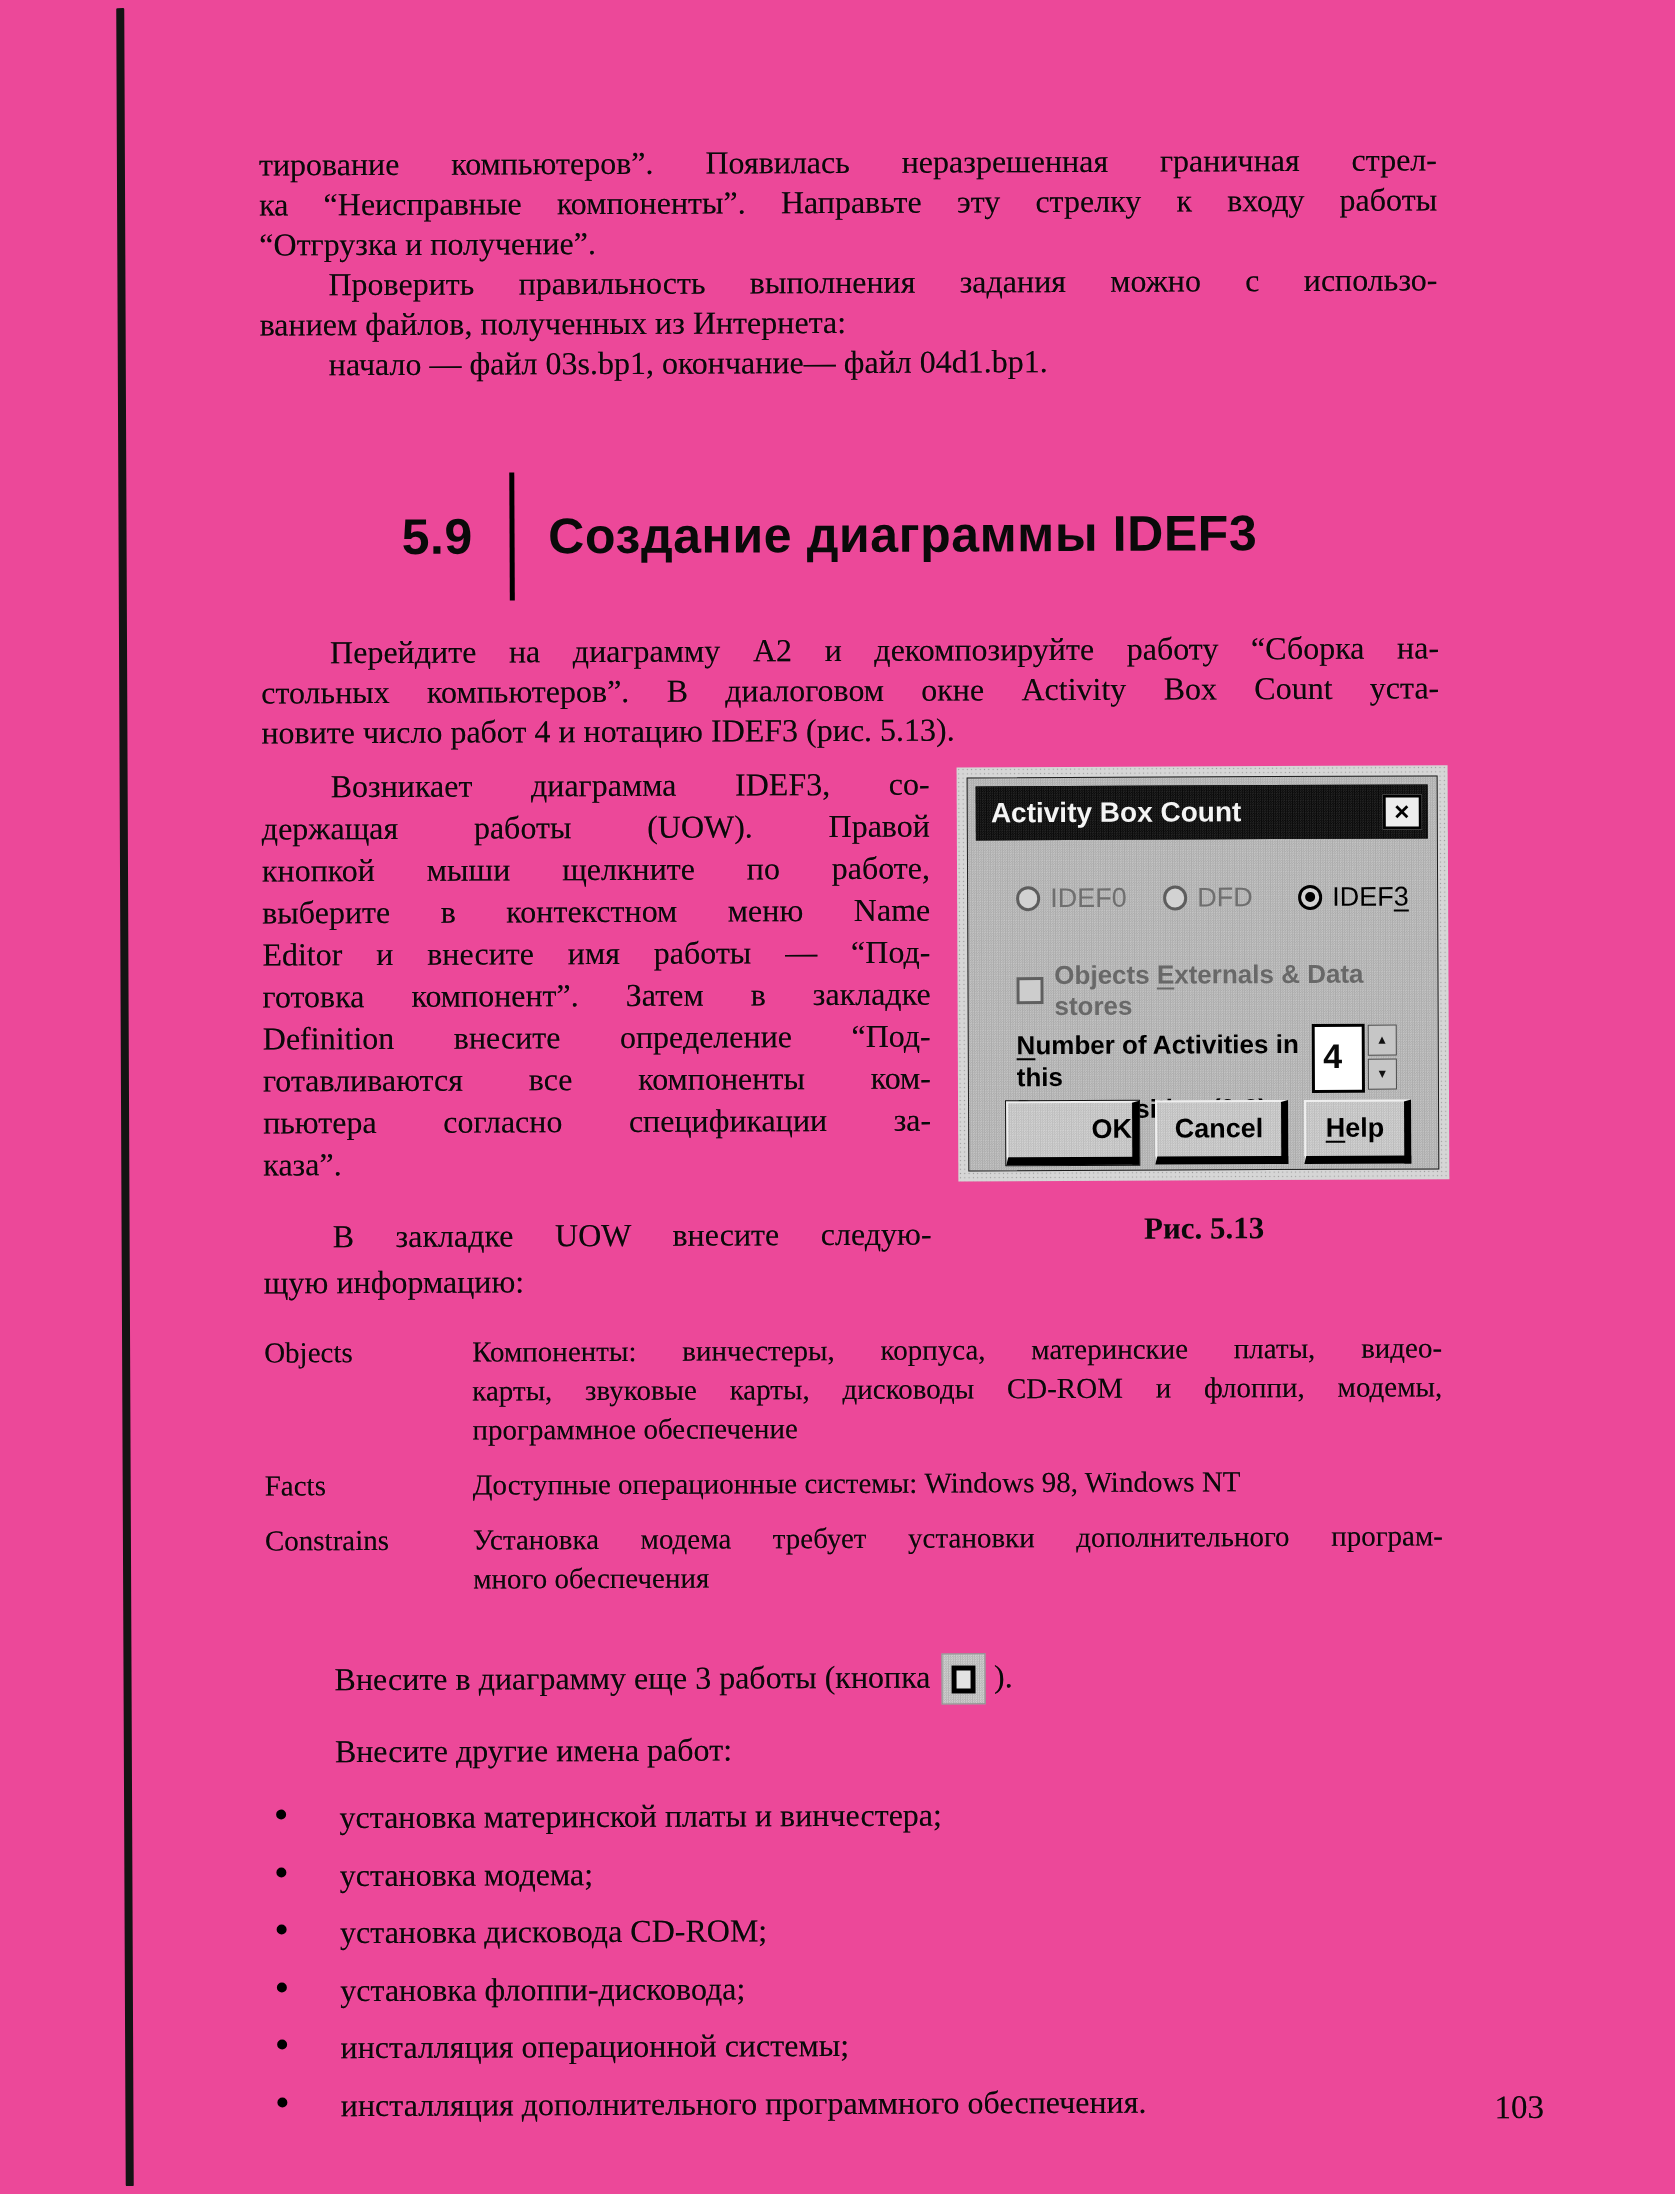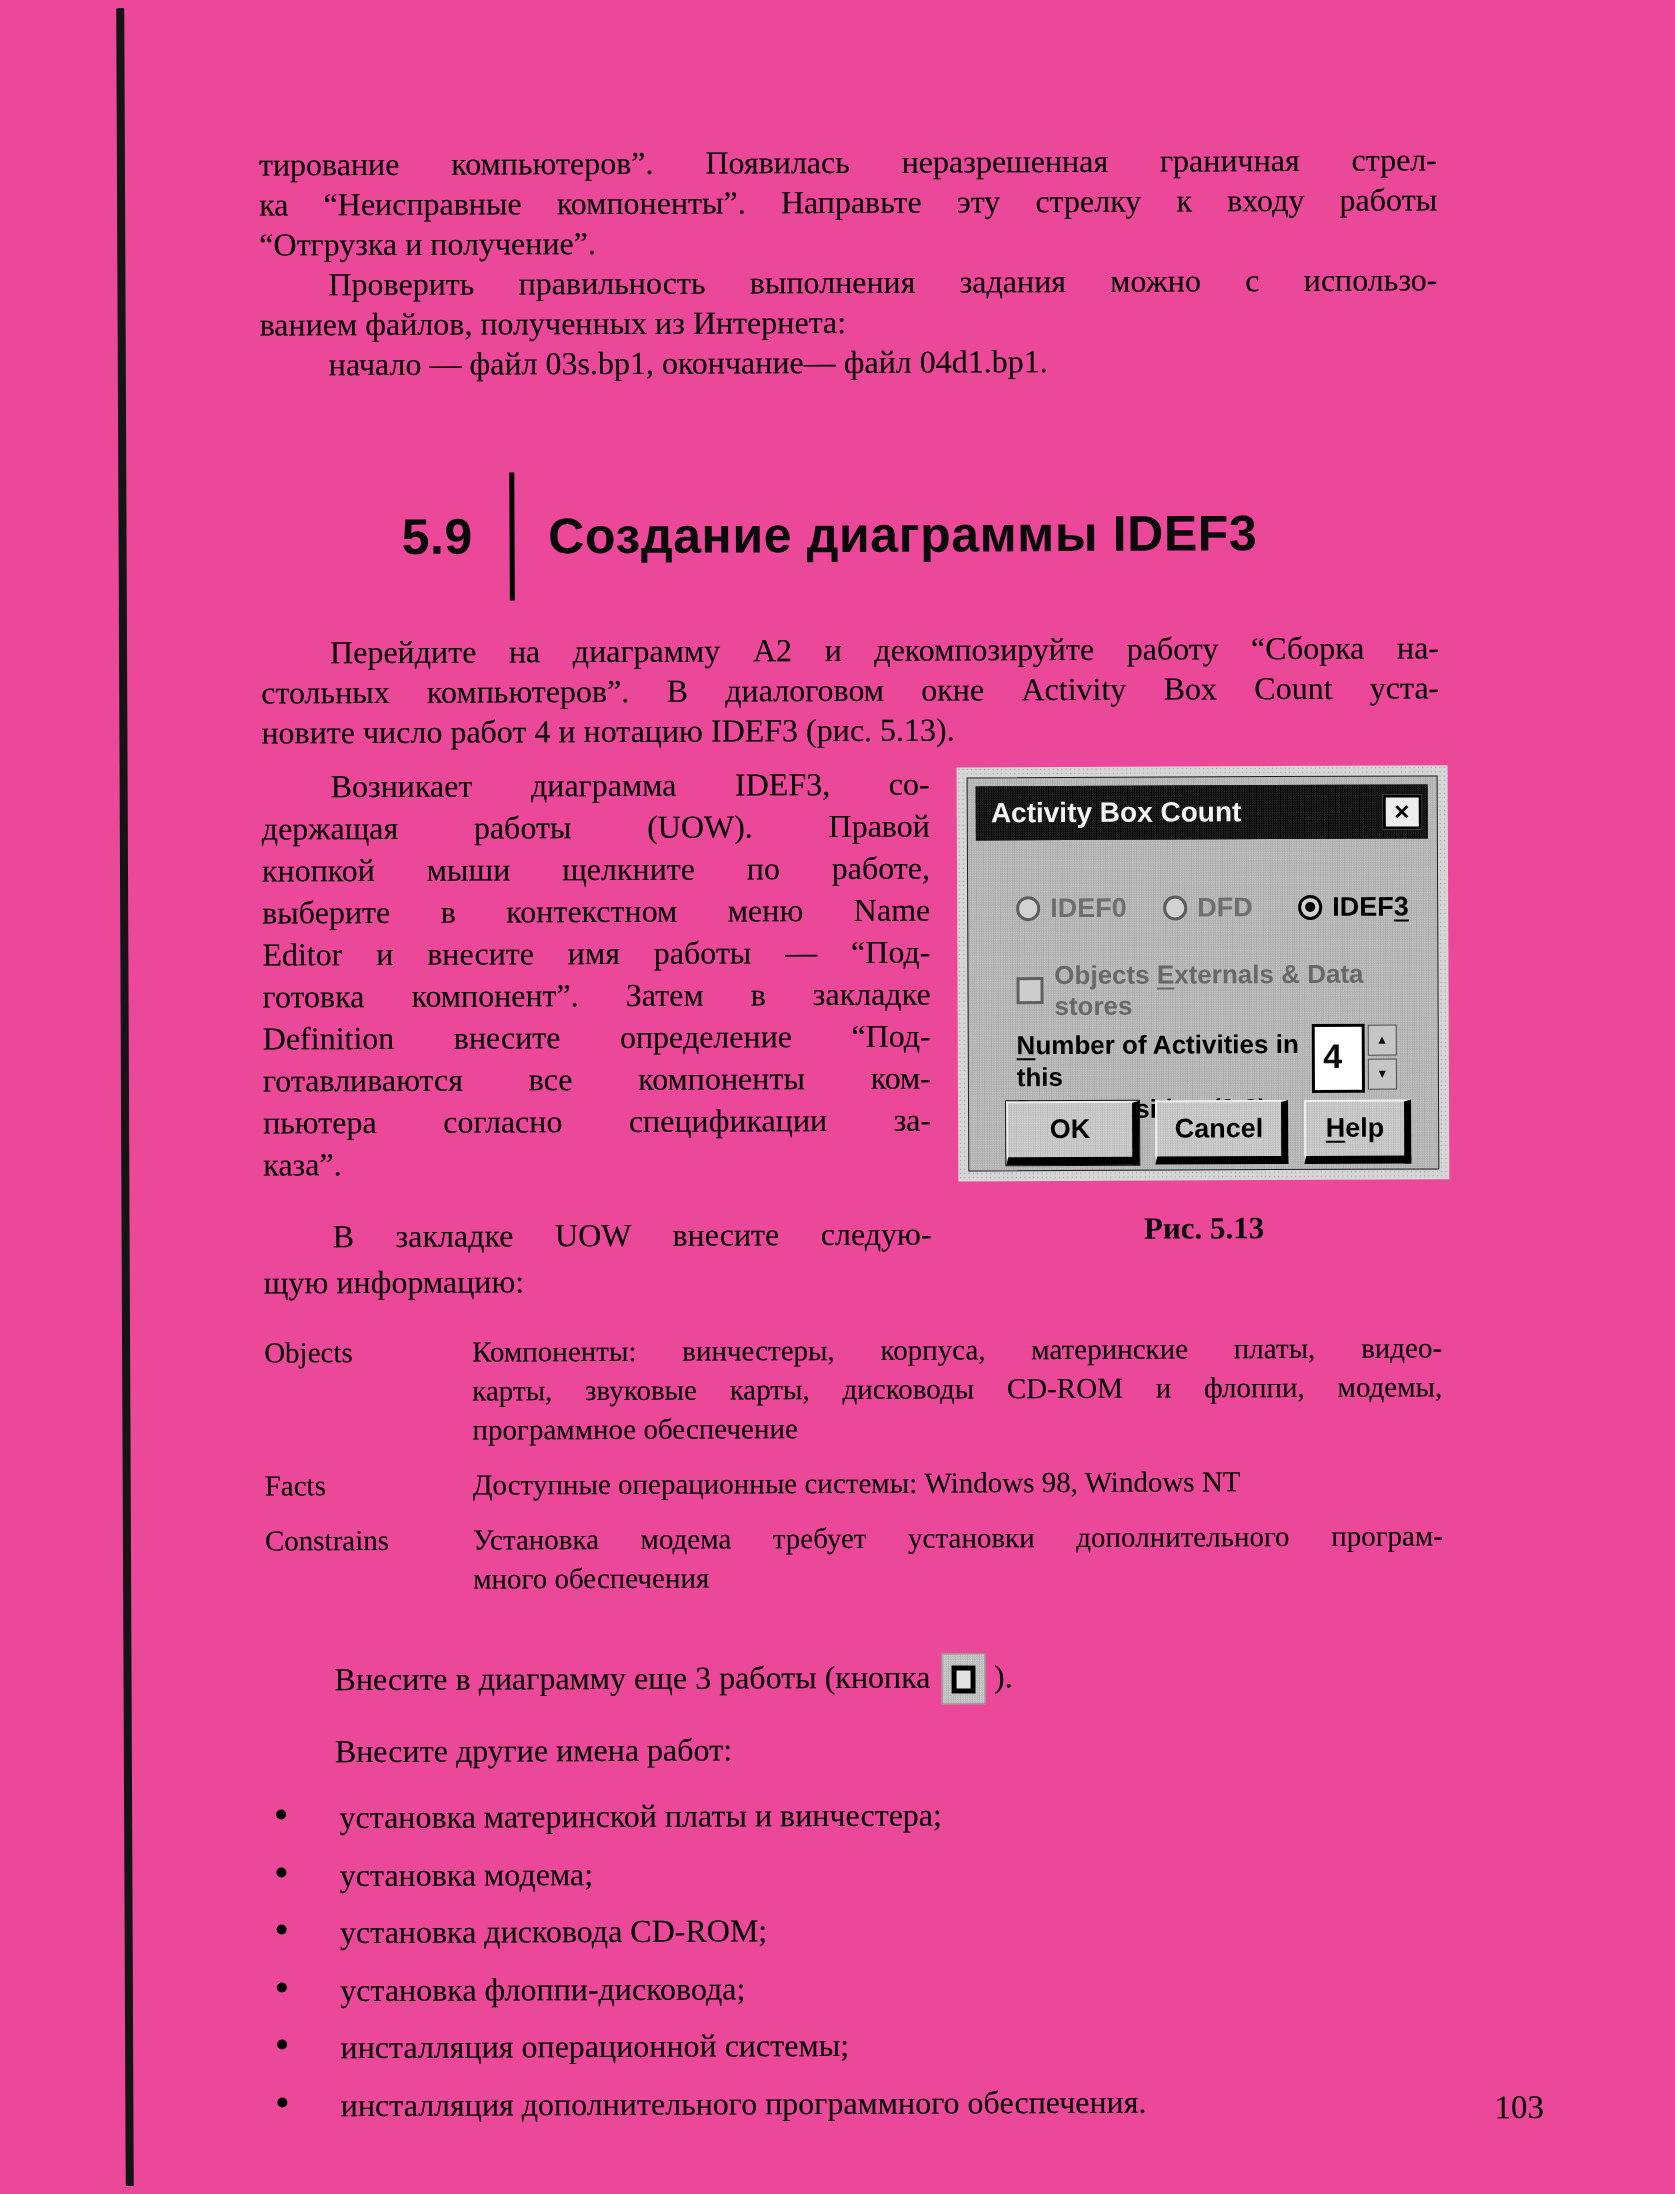--- a/index.html
+++ b/index.html
@@ -45,22 +45,22 @@
   .dlg-title { position:absolute; left:8.6px; top:8.6px; right:8.6px; height:54px;
     background:#141414;
     background-image:repeating-conic-gradient(#0a0a0a 0% 25%, #242424 0% 50%);
     background-size:2.4px 2.4px;
     color:#f4f4f4; font-size:28px; font-weight:bold; line-height:54px;
     padding-left:14.7px; box-sizing:border-box; }
   .dlg-close { position:absolute; right:6.7px; top:9.2px; width:39px; height:35px;
     background:#ededed; border:3.1px solid #000; box-sizing:border-box;
     display:flex; align-items:center; justify-content:center;
     font-size:26px; font-weight:bold; color:#000; }
-  .radio { position:absolute; top:115px; display:flex; align-items:center; gap:9.8px;
-    font-size:27px; font-weight:bold; }
+  .radio { position:absolute; top:105px; display:flex; align-items:center; gap:9.8px;
+    font-size:27px; font-weight:normal; }
   .radio .circ { width:24.5px; height:24.5px; border-radius:50%; box-sizing:border-box;
     border:3.1px solid #5d5d5d; background:#d2d2d2; position:relative; flex:none; }
   .radio.dim { color:#6f6f6f; }
   .radio.sel { color:#000; }
   .radio.sel .circ { border-color:#000; }
   .radio.sel .circ::after { content:""; position:absolute; left:50%; top:50%;
     width:9.8px; height:9.8px; margin:-4.9px 0 0 -4.9px; border-radius:50%; background:#000; }
   .chkrow { position:absolute; left:48px; top:182px; display:flex; align-items:center; gap:11px;
     font-size:26px; font-weight:bold; color:#686868; }
   .chk { width:27px; height:27px; box-sizing:border-box; border:3.1px solid #5f5f5f;
@@ -75,21 +75,21 @@
     background:#c6c6c6; border:1.8px solid #4a4a4a; display:flex; align-items:center;
     justify-content:center; font-size:12.2px; color:#111; }
   .spin-up { top:1.2px; } .spin-dn { top:35px; }
   .btn { position:absolute; top:323px; height:64px; box-sizing:border-box;
     background:#c9c9c9;
     background-image:repeating-conic-gradient(#bdbdbd 0% 25%, #d2d2d2 0% 50%);
     background-size:2.4px 2.4px;
     border-style:solid; border-color:#efefef #000 #000 #efefef; border-width:2.4px 7.3px 8.6px 2.4px;
     display:flex; align-items:center; justify-content:center;
     font-size:27px; font-weight:bold; color:#000; }
-  .btn-ok { left:37px; width:133px; outline:1.8px solid #111; }
+  .btn-ok { left:37px; width:133px; outline:1.8px solid #111;justify-content:flex-end; }
   .btn-cancel { left:186px; width:133px;text-align:center; }
   .btn-help { left:335px; width:107px; }
   .u { text-decoration:underline; text-decoration-thickness:2.4px; text-underline-offset:4.3px; }
 
   .fig-caption { position:absolute; left:958px; top:1212px; width:491px;
     text-align:center; font-size:31px; font-weight:bold; }
 
   
   .uow { position:absolute; left:263px; top:1331px; width:1178px; }
   .uow-row { display:flex; margin-bottom:16px; }

